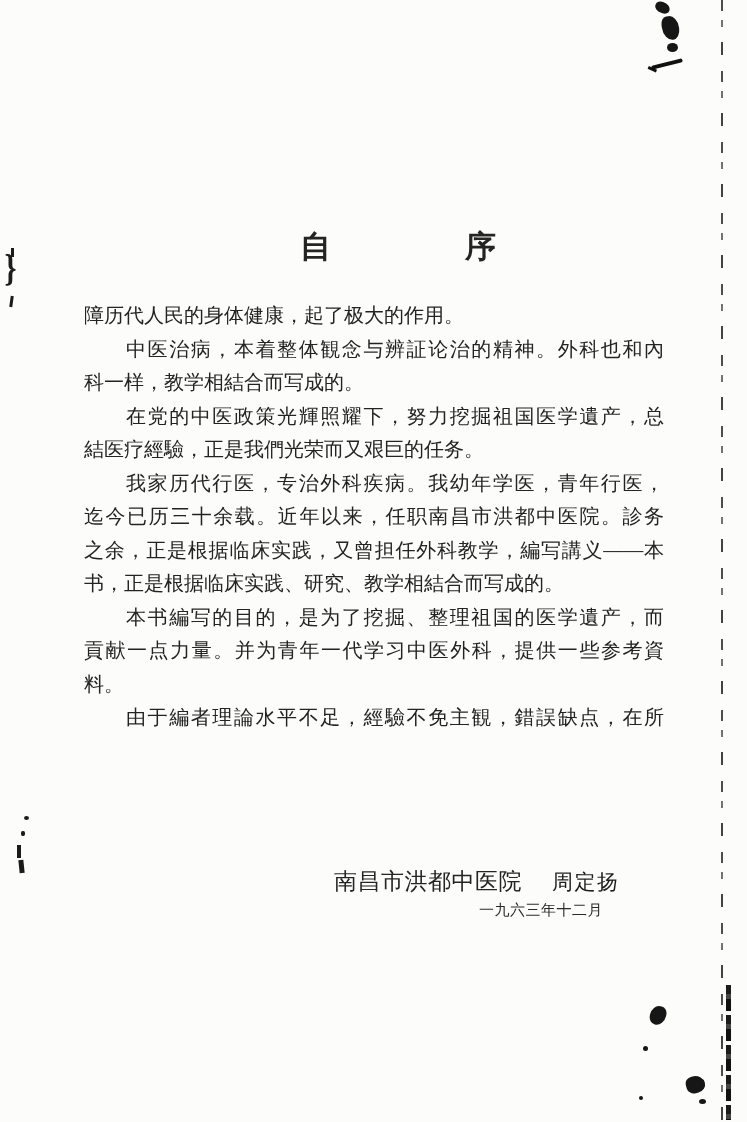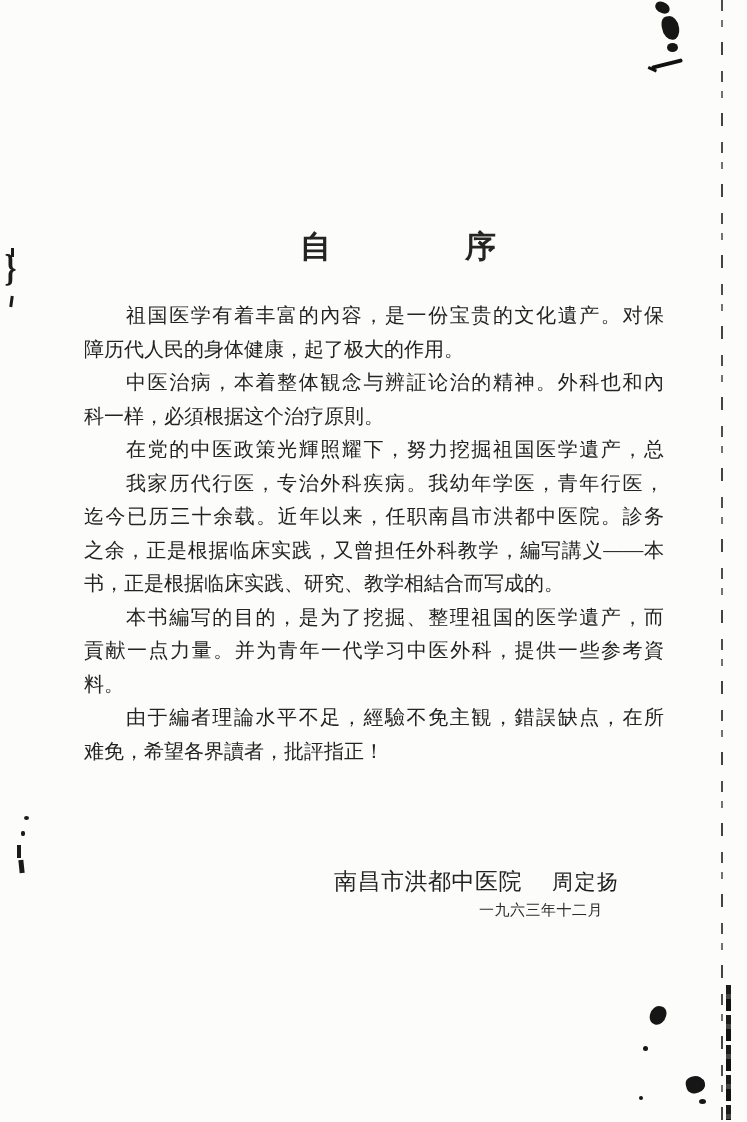--- a/index.html
+++ b/index.html
@@ -136,34 +136,33 @@
   <div class="blob blot-c"></div>
   <div class="blob blot-d"></div>
   <div class="blob blot-e"></div>
 
   <div class="title-row">
     <span>自</span>
     <span>序</span>
   </div>
 
   <div class="body-text">
-    <div class="line indent">祖国医学有着丰富的內容，是一份宝贵的文化遺产。对保</div>
     <div class="line last">障历代人民的身体健康，起了极大的作用。</div>
     <div class="line indent">中医治病，本着整体観念与辨証论治的精神。外科也和內</div>
-    <div class="line last">科一样，必須根据这个治疗原則。</div>
+    <div class="line last">科一样，教学相結合而写成的。</div>
     <div class="line indent">在党的中医政策光輝照耀下，努力挖掘祖国医学遺产，总</div>
+    <div class="line last">結医疗經驗，正是我們光荣而又艰巨的任务。</div>
     <div class="line indent">我家历代行医，专治外科疾病。我幼年学医，青年行医，</div>
     <div class="line">迄今已历三十余载。近年以来，任职南昌市洪都中医院。診务</div>
     <div class="line">之余，正是根据临床实践，又曾担任外科教学，編写講义——本</div>
     <div class="line last">书，正是根据临床实践、研究、教学相結合而写成的。</div>
     <div class="line indent">本书編写的目的，是为了挖掘、整理祖国的医学遺产，而</div>
     <div class="line">貢献一点力量。并为青年一代学习中医外科，提供一些参考資</div>
     <div class="line last">料。</div>
     <div class="line indent">由于編者理論水平不足，經驗不免主観，錯誤缺点，在所</div>
-    <div class="line last">难免，希望各界讀者，批評指正！</div>
   </div>
 
   <div class="signature-row">
     <span class="sig-affiliation">南昌市洪都中医院</span>
     <span class="sig-author">周定扬</span>
   </div>
 
   <div class="date-row">一九六三年十二月</div>
 
 </div>

